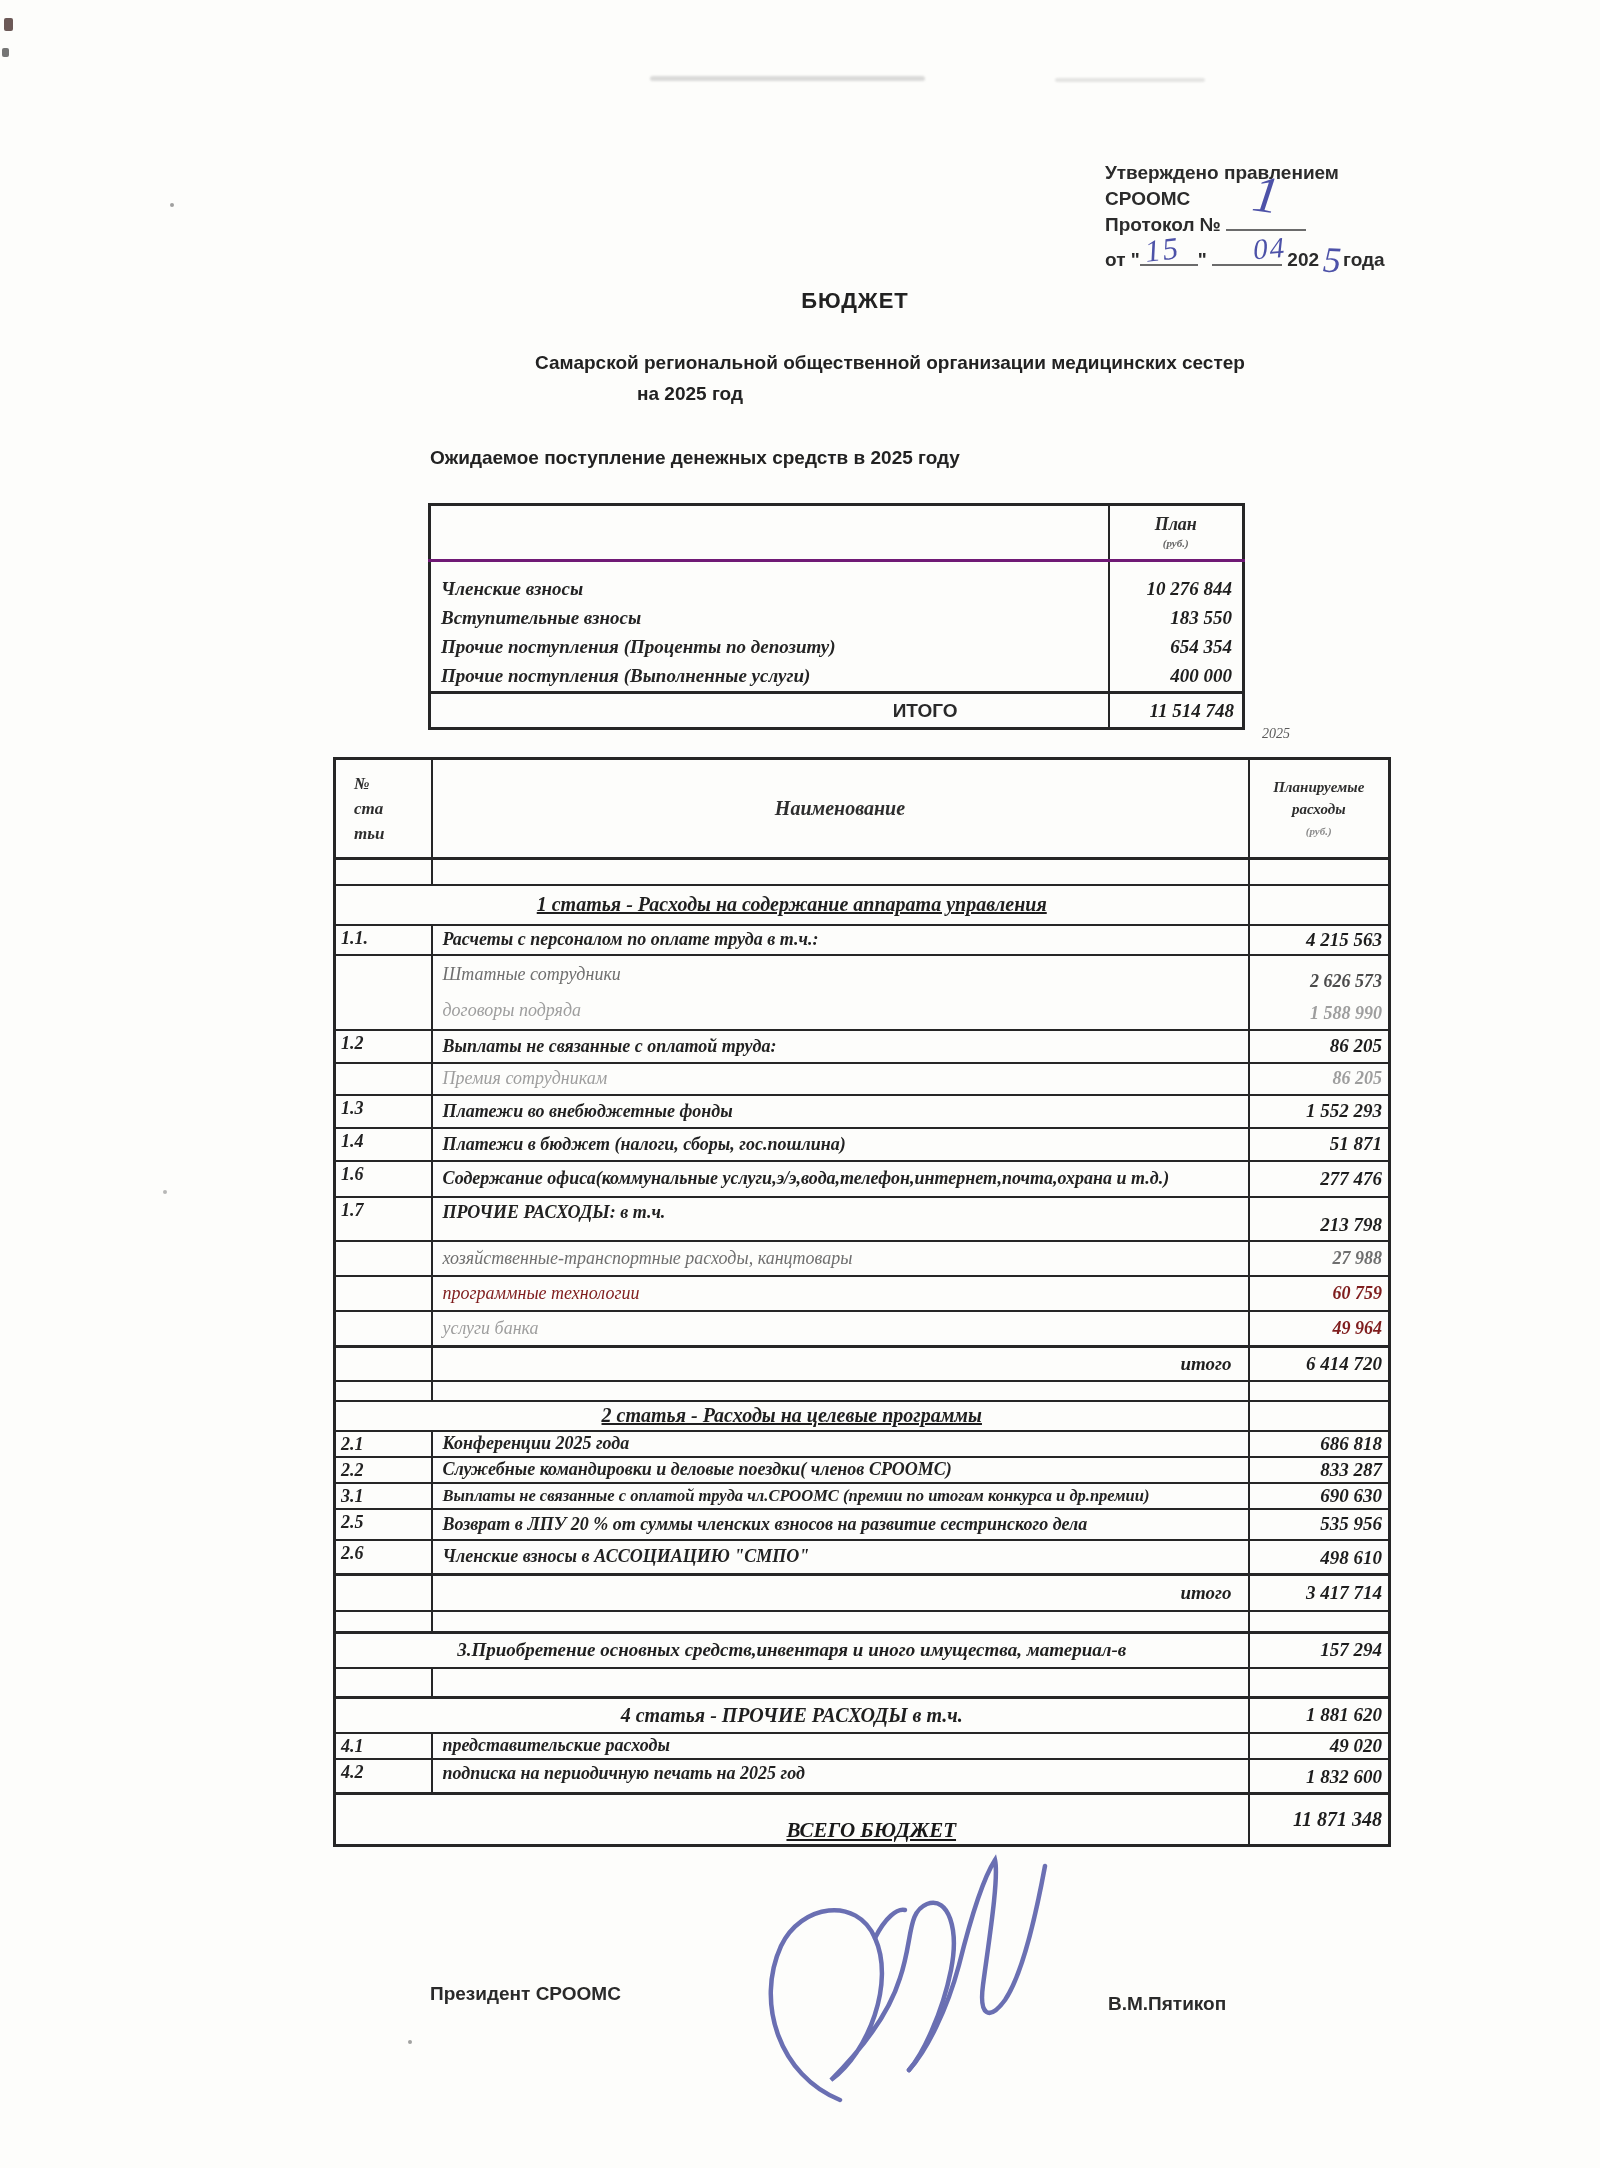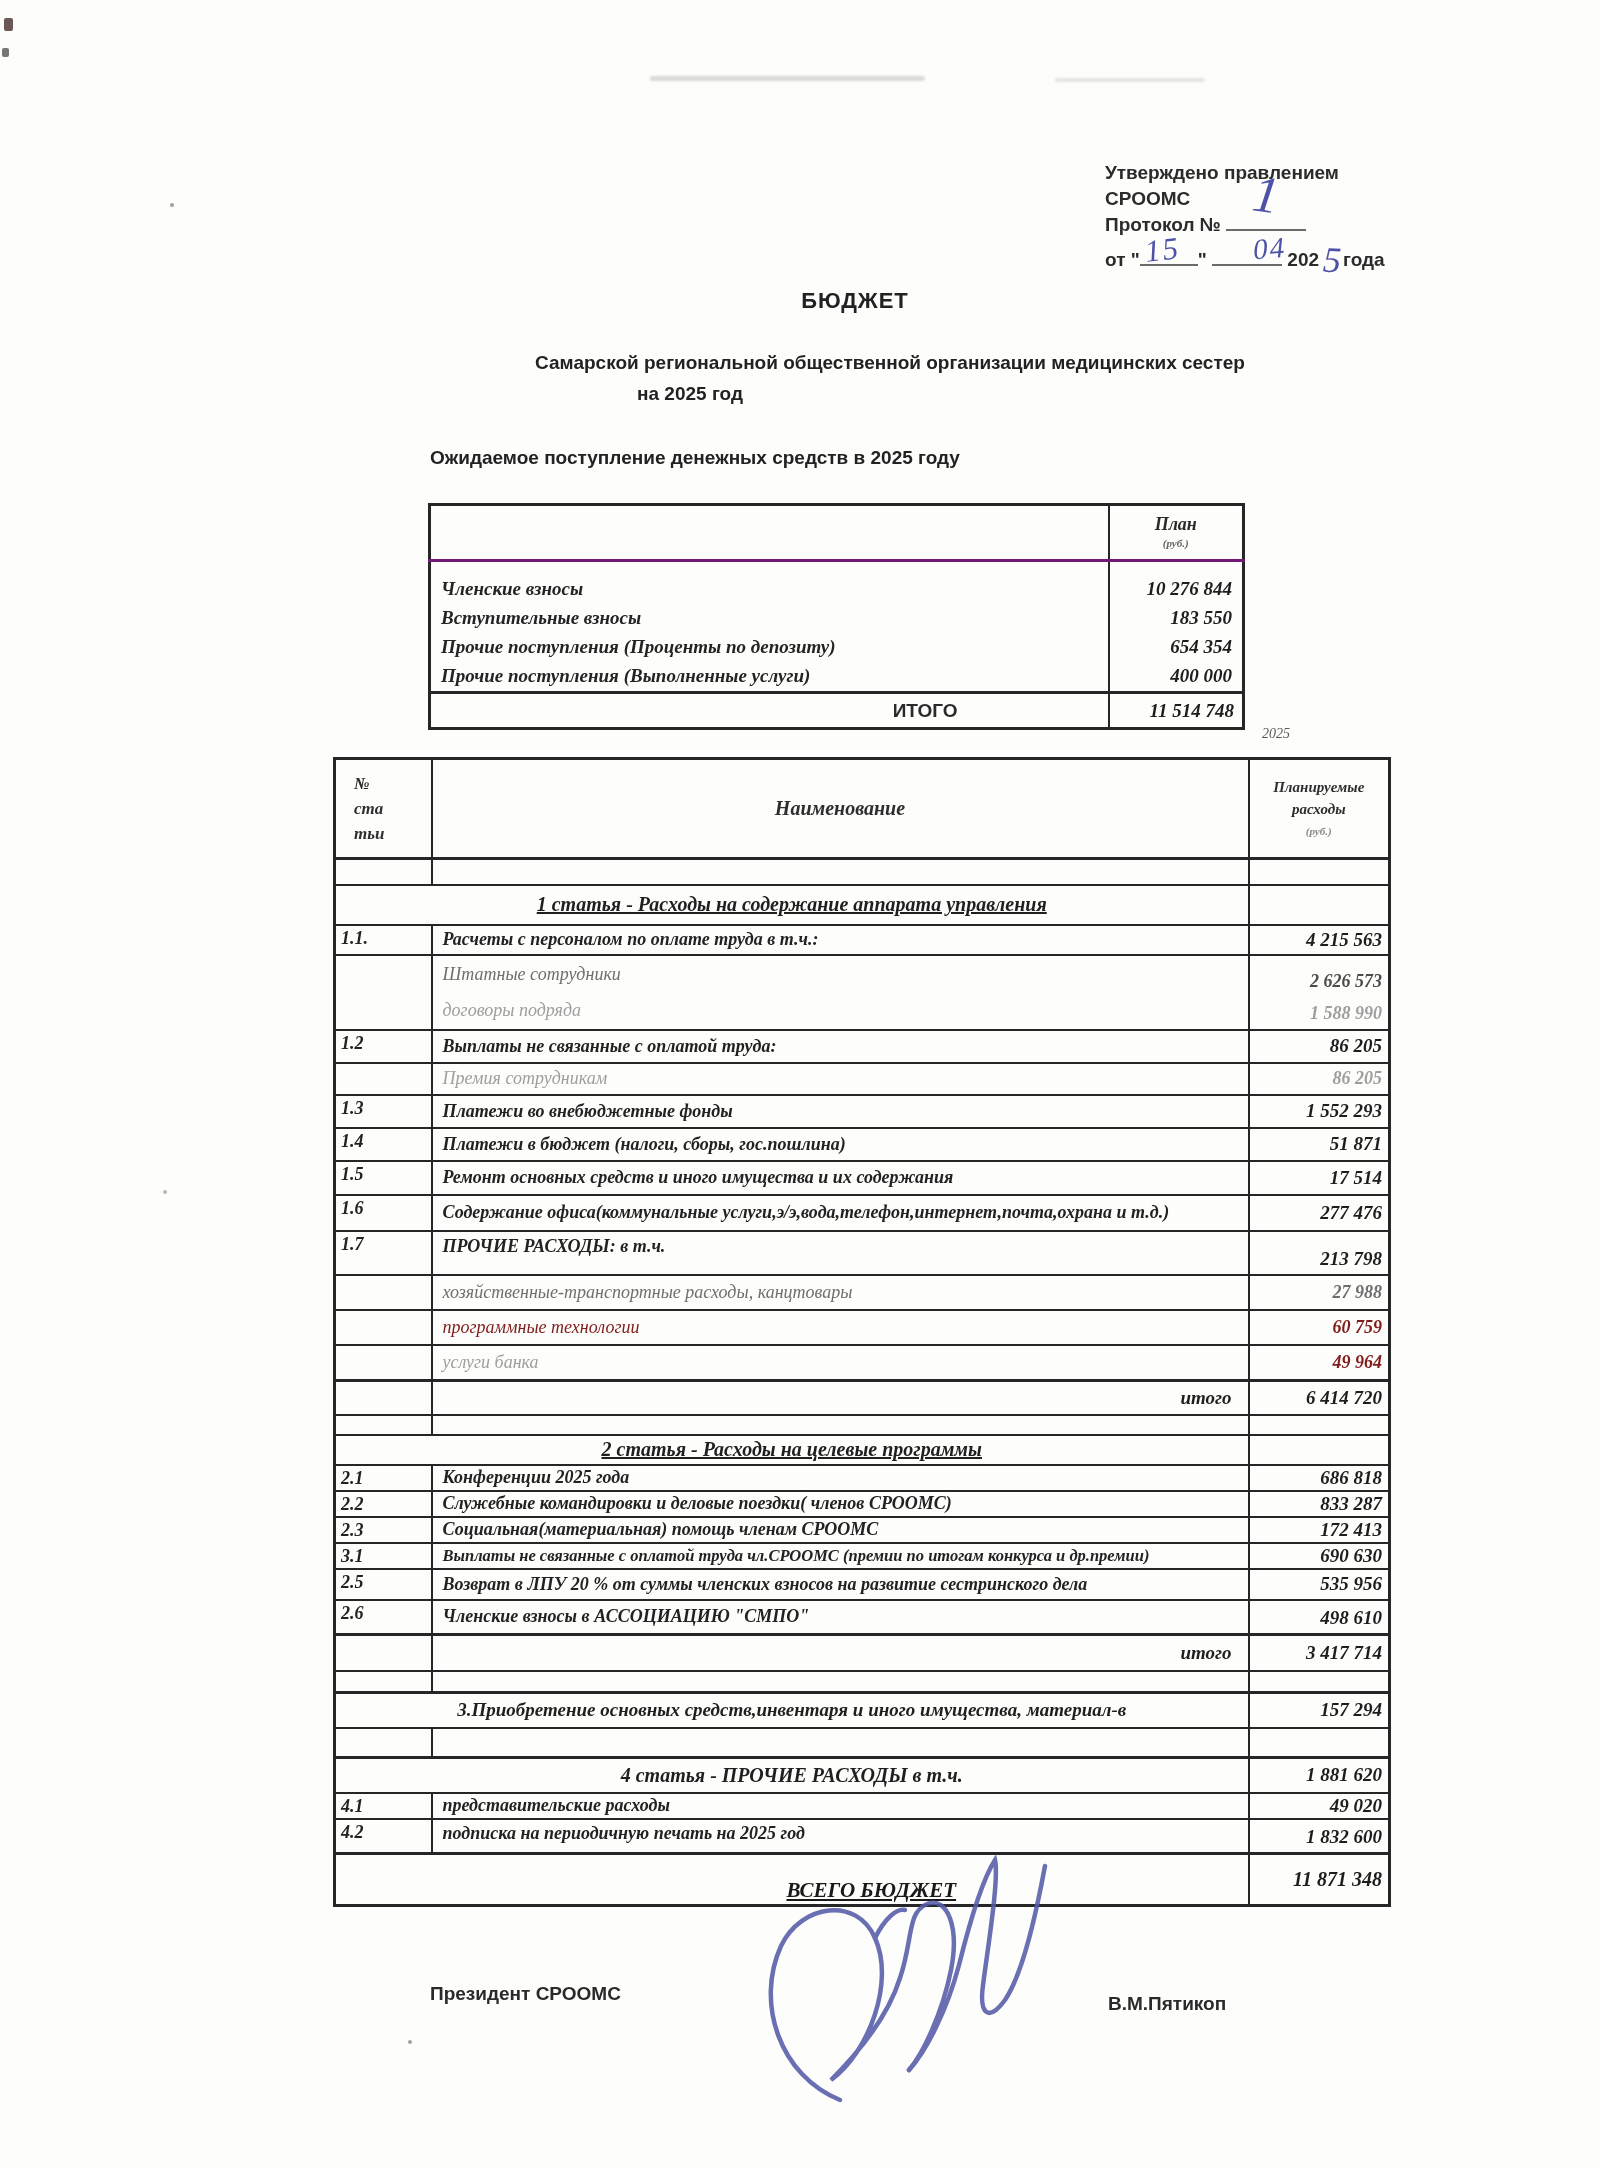--- a/index.html
+++ b/index.html
@@ -221,25 +221,20 @@
       <td class="c-label">Платежи во внебюджетные  фонды</td>
       <td class="c-value">1 552 293</td>
     </tr>
 
     <tr style="height:33px">
       <td class="c-num">1.4</td>
       <td class="c-label">Платежи в бюджет (налоги, сборы, гос.пошлина)</td>
       <td class="c-value">51 871</td>
     </tr>
 
-    <tr style="height:34px">
-      <td class="c-num">1.5</td>
-      <td class="c-label">Ремонт основных средств и иного имущества и их содержания</td>
-      <td class="c-value">17 514</td>
-    </tr>
 
     <tr style="height:36px">
       <td class="c-num">1.6</td>
       <td class="c-label">Содержание офиса(коммунальные услуги,э/э,вода,телефон,интернет,почта,охрана и т.д.)</td>
       <td class="c-value">277 476</td>
     </tr>
 
     <tr style="height:44px">
       <td class="c-num">1.7</td>
       <td class="c-label" style="vertical-align:top;padding-top:4px">ПРОЧИЕ  РАСХОДЫ: в т.ч.</td>
@@ -286,25 +281,20 @@
       <td class="c-label">Конференции 2025 года</td>
       <td class="c-value">686 818</td>
     </tr>
 
     <tr style="height:26px">
       <td class="c-num">2.2</td>
       <td class="c-label">Служебные командировки и деловые поездки( членов СРООМС)</td>
       <td class="c-value">833 287</td>
     </tr>
 
-    <tr style="height:26px">
-      <td class="c-num">2.3</td>
-      <td class="c-label">Социальная(материальная) помощь членам СРООМС</td>
-      <td class="c-value">172 413</td>
-    </tr>
 
     <tr style="height:26px">
       <td class="c-num">3.1</td>
       <td class="c-label" style="font-size:16.5px">Выплаты не связанные с оплатой труда чл.СРООМС (премии по итогам конкурса и др.премии)</td>
       <td class="c-value">690 630</td>
     </tr>
 
     <tr style="height:31px">
       <td class="c-num">2.5</td>
       <td class="c-label">Возврат в ЛПУ 20 % от суммы членских взносов на развитие сестринского дела</td>

